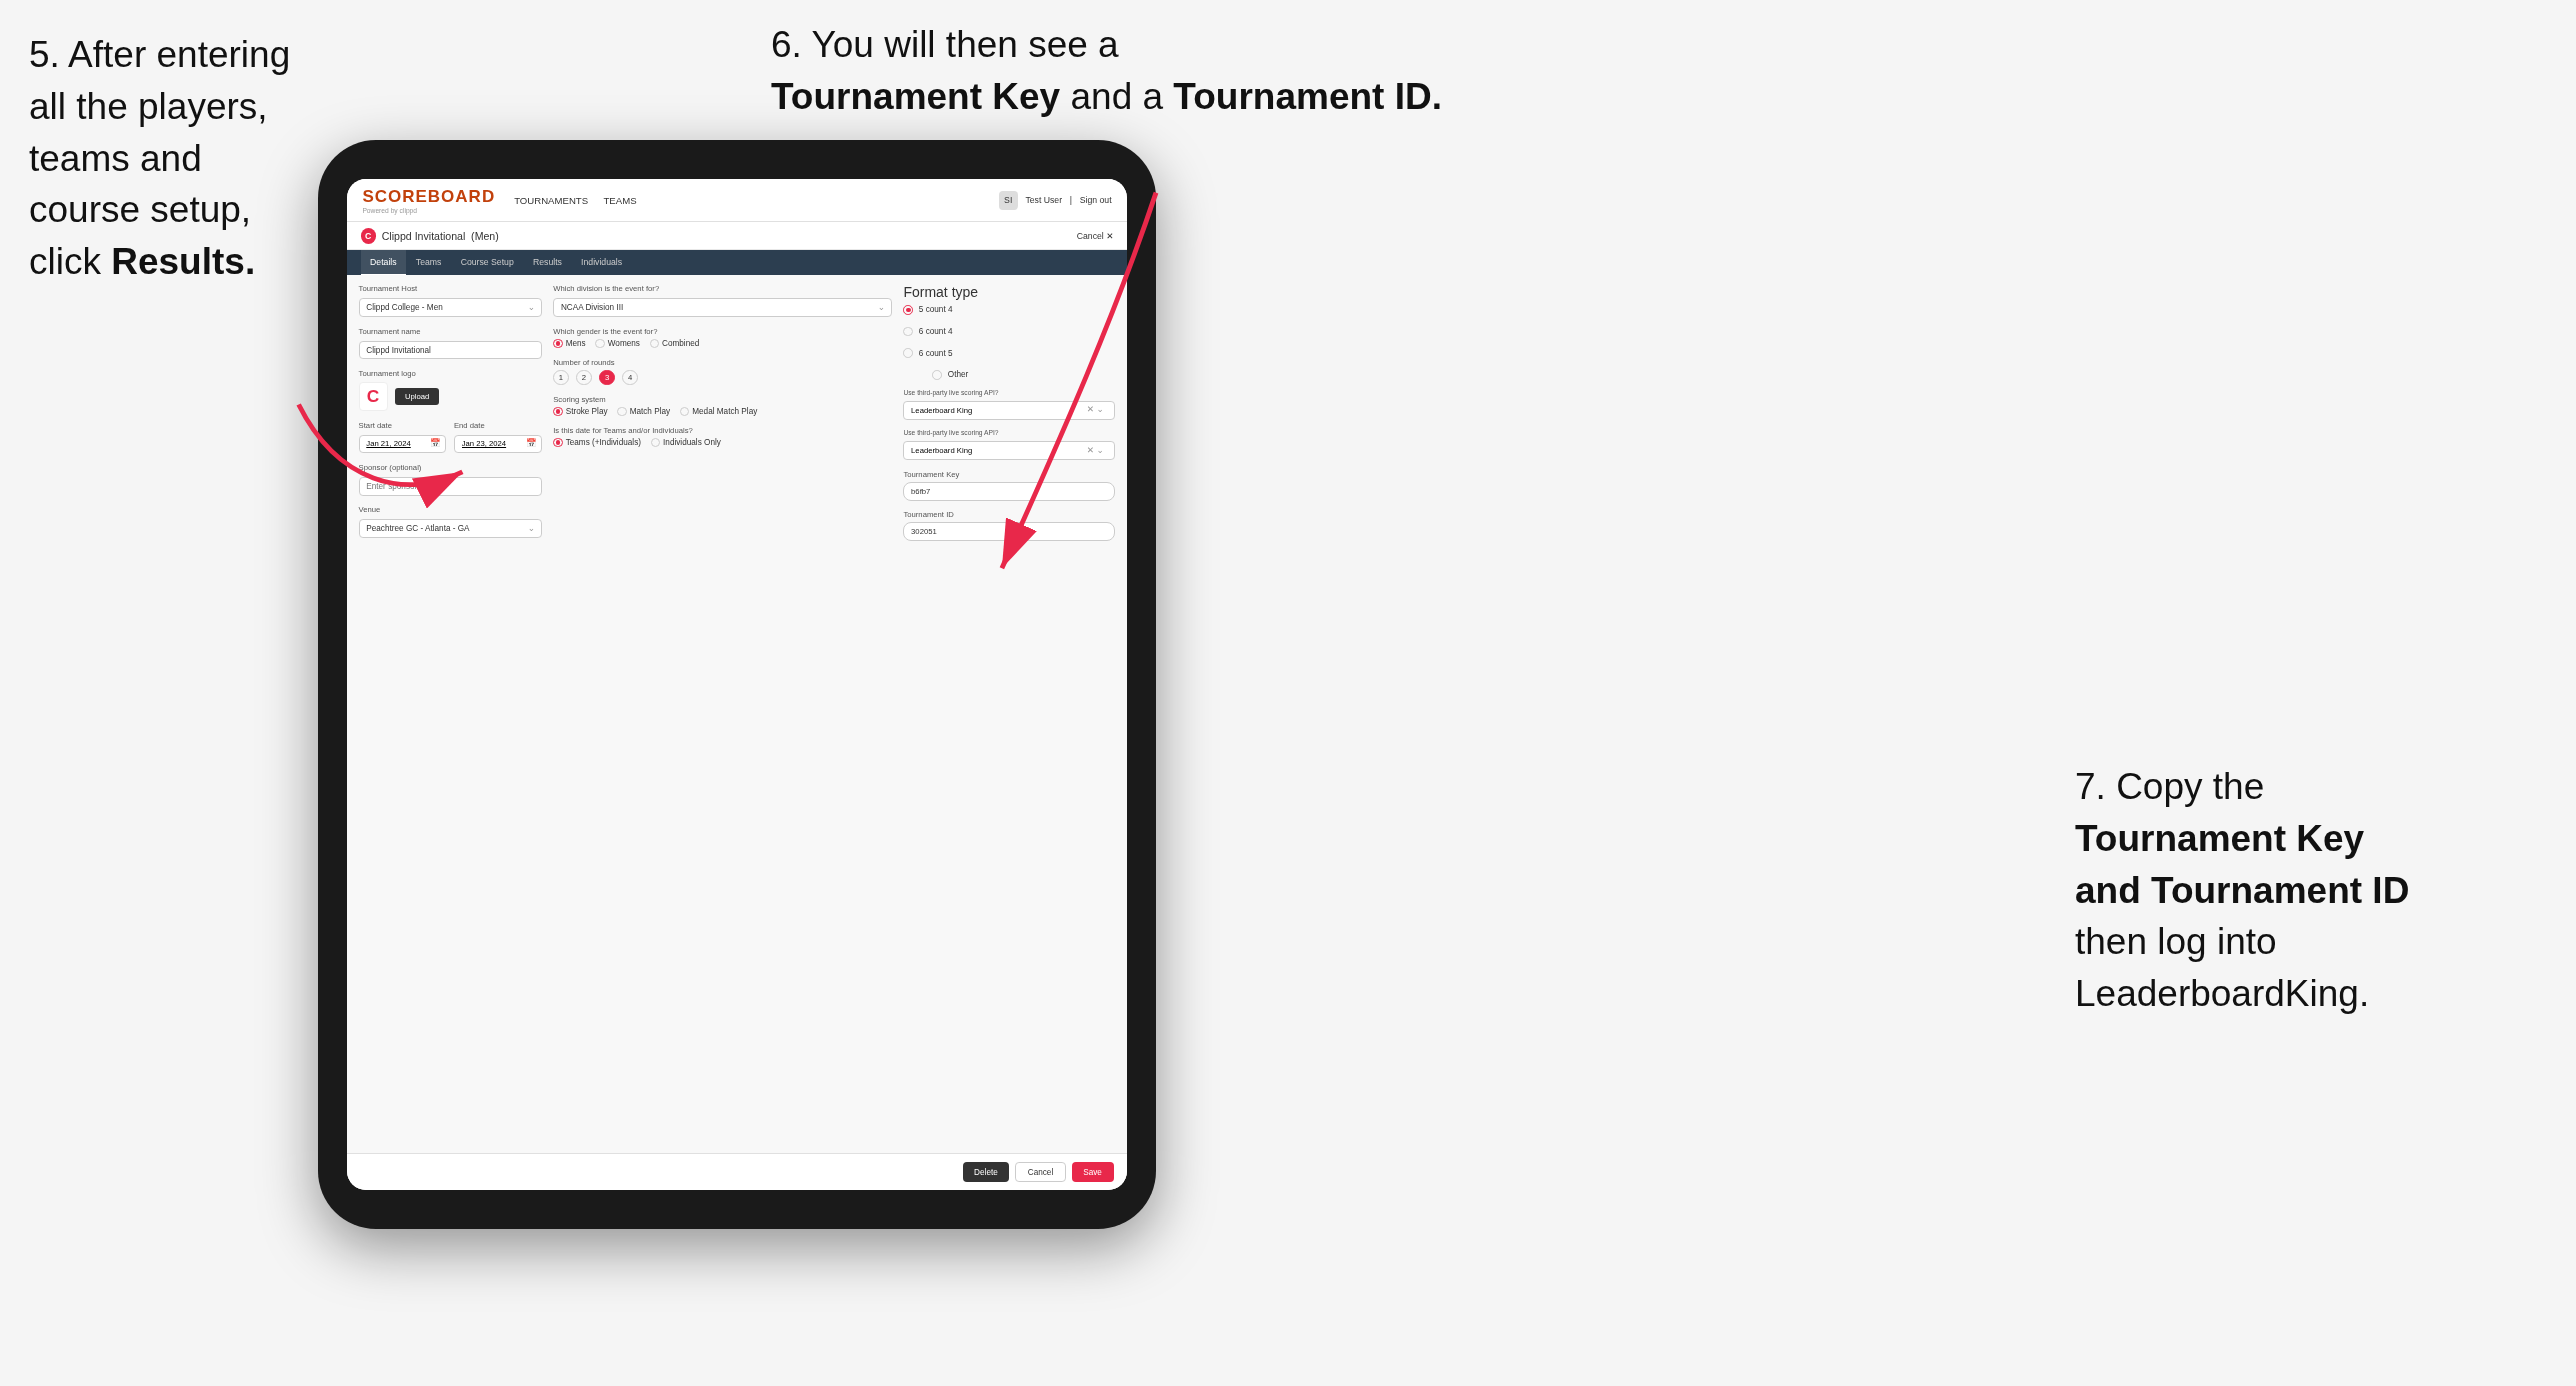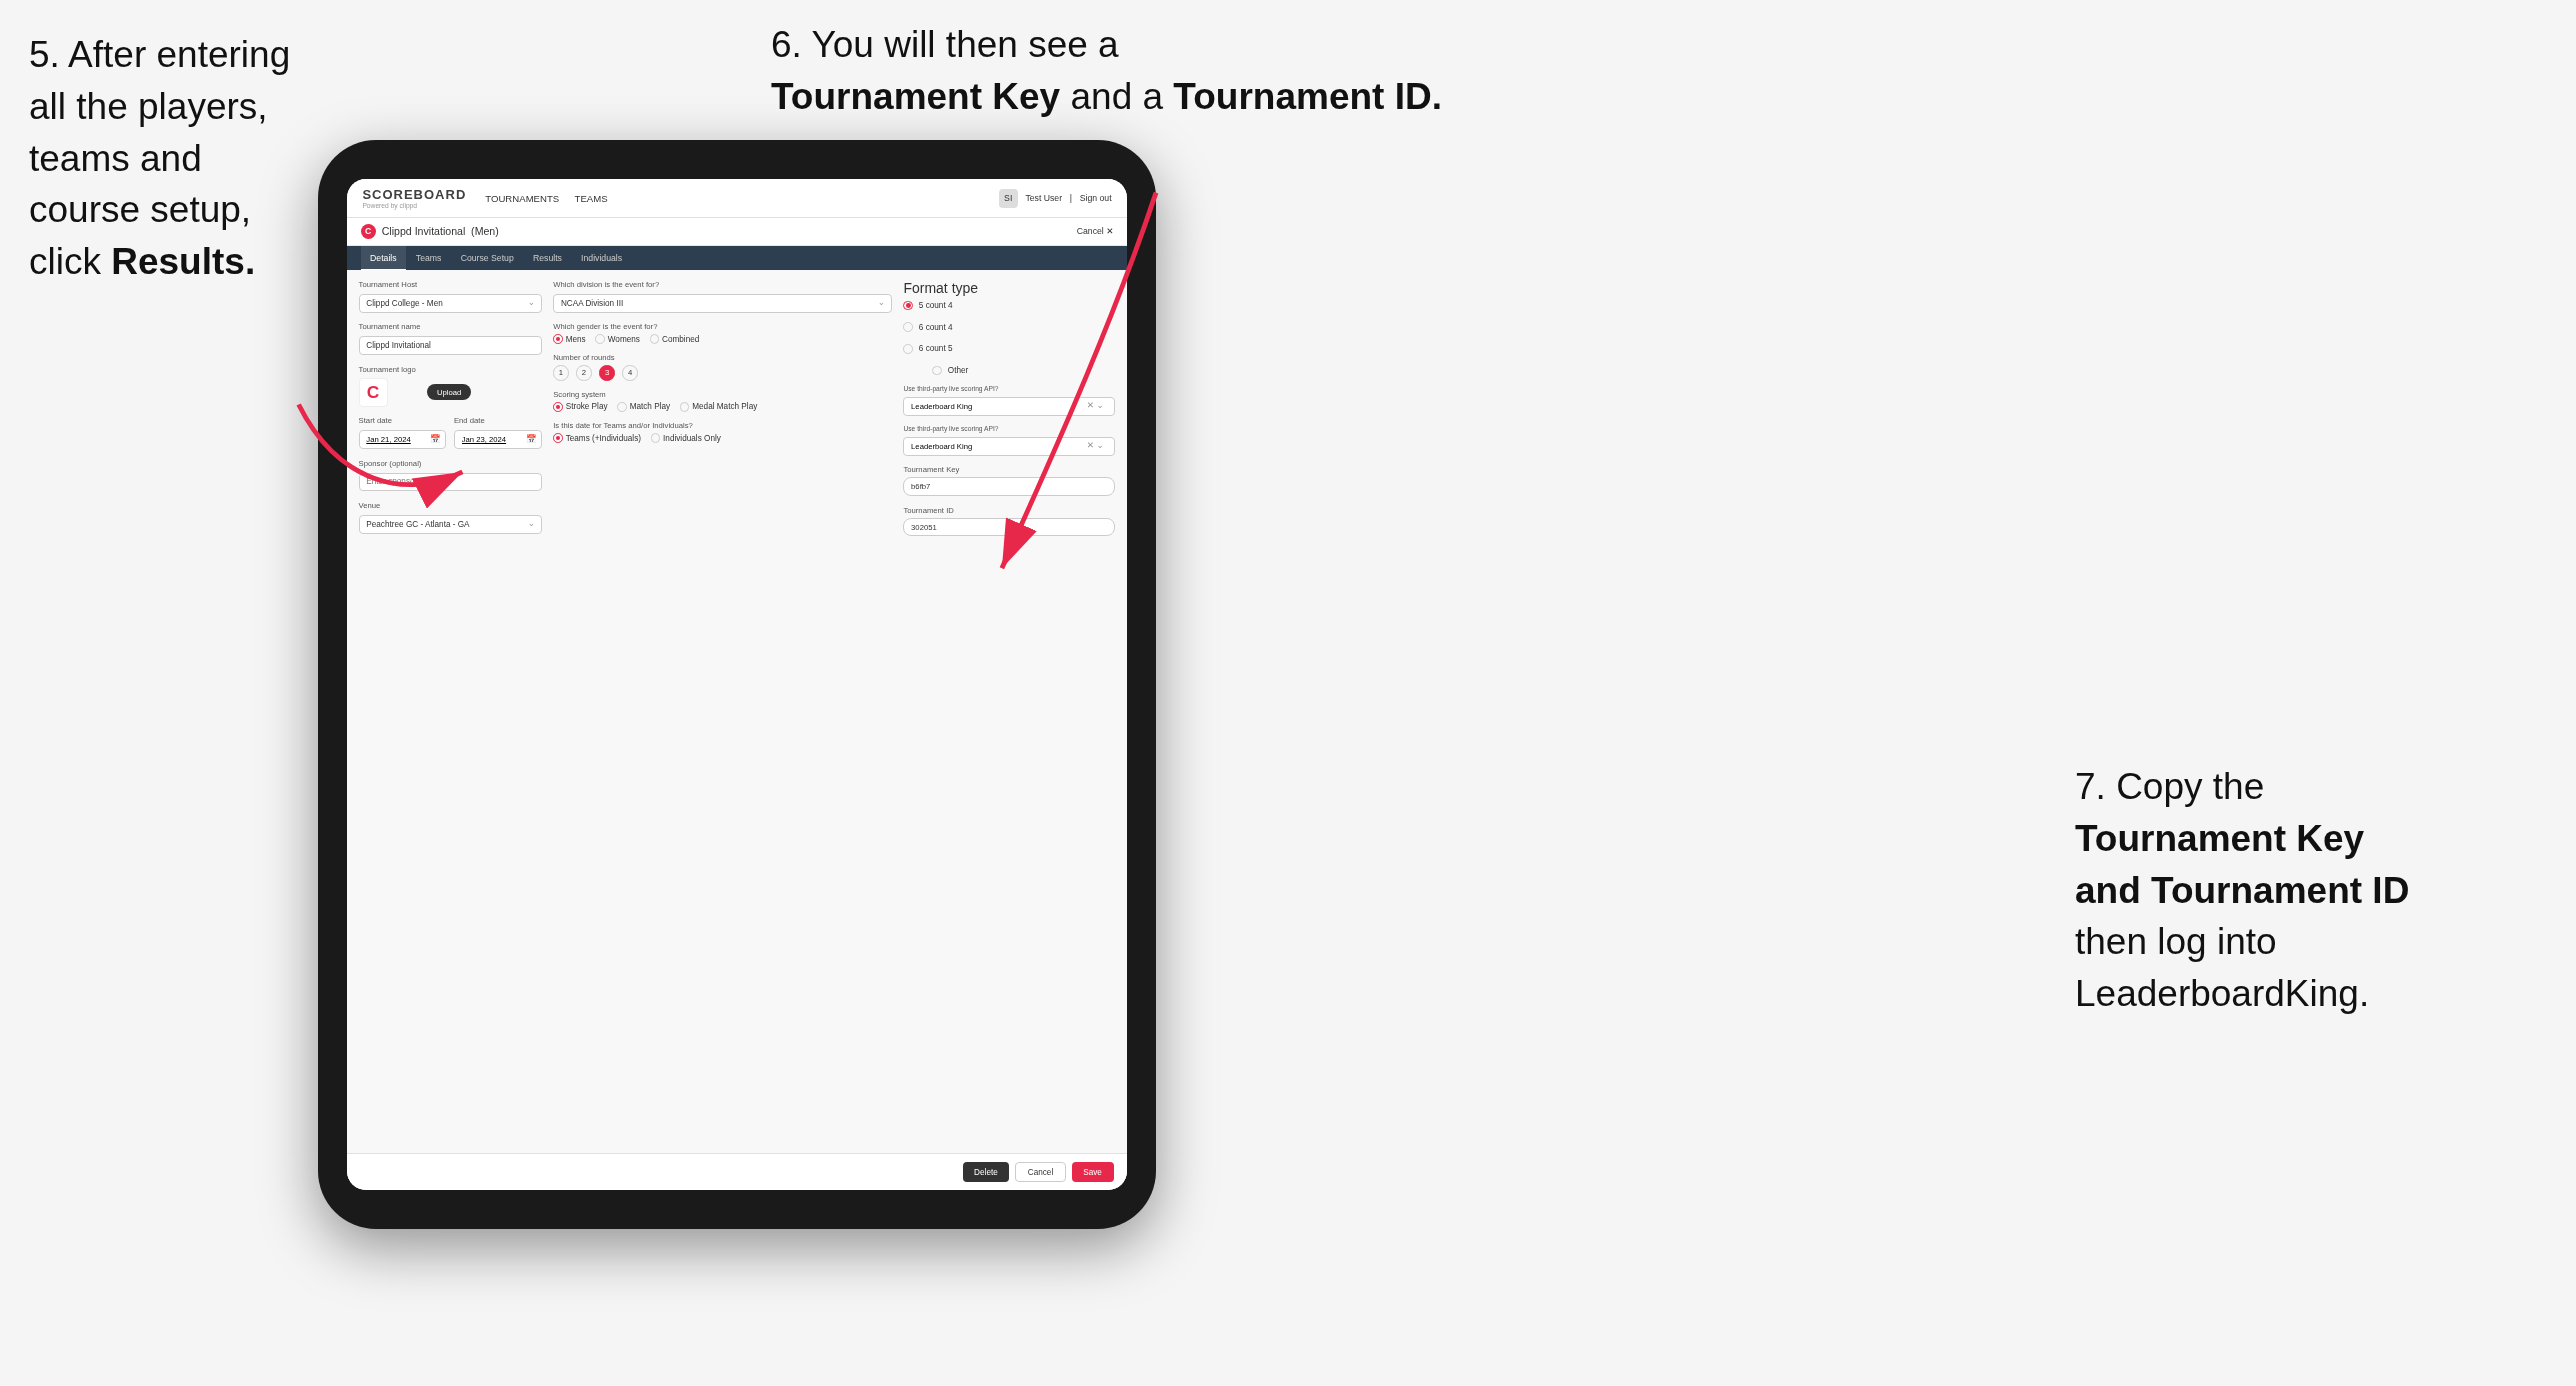--- a/index.html
+++ b/index.html
@@ -86,23 +86,23 @@
       align-items: center;
       gap: 19px;
     }
 
     .logo-area {
       display: flex;
       flex-direction: column;
     }
 
     .logo-text {
-      font-size: 13px;
+      font-size: 17px;
       font-weight: 800;
-      color: #404040;
+      color: #c2410c;
       letter-spacing: 1px;
     }
 
     .logo-subtitle {
       font-size: 6.7px;
       color: #999;
     }
 
     .nav-links {
       display: flex;
@@ -291,24 +291,23 @@
       font-size: 17.3px;
       font-weight: 900;
       color: #e8284a;
     }
 
     .upload-btn {
       padding: 3.9px 9.6px;
       background: #333;
       color: #fff;
       border: none;
-      border-radius: 8px;
+      border-radius: 3px;
       font-size: 7.7px;
       cursor: pointer;
-      margin-left: 32px;
     }
 
     
     .date-row {
       display: flex;
       gap: 7.7px;
     }
 
     .date-field {
       flex: 1;

